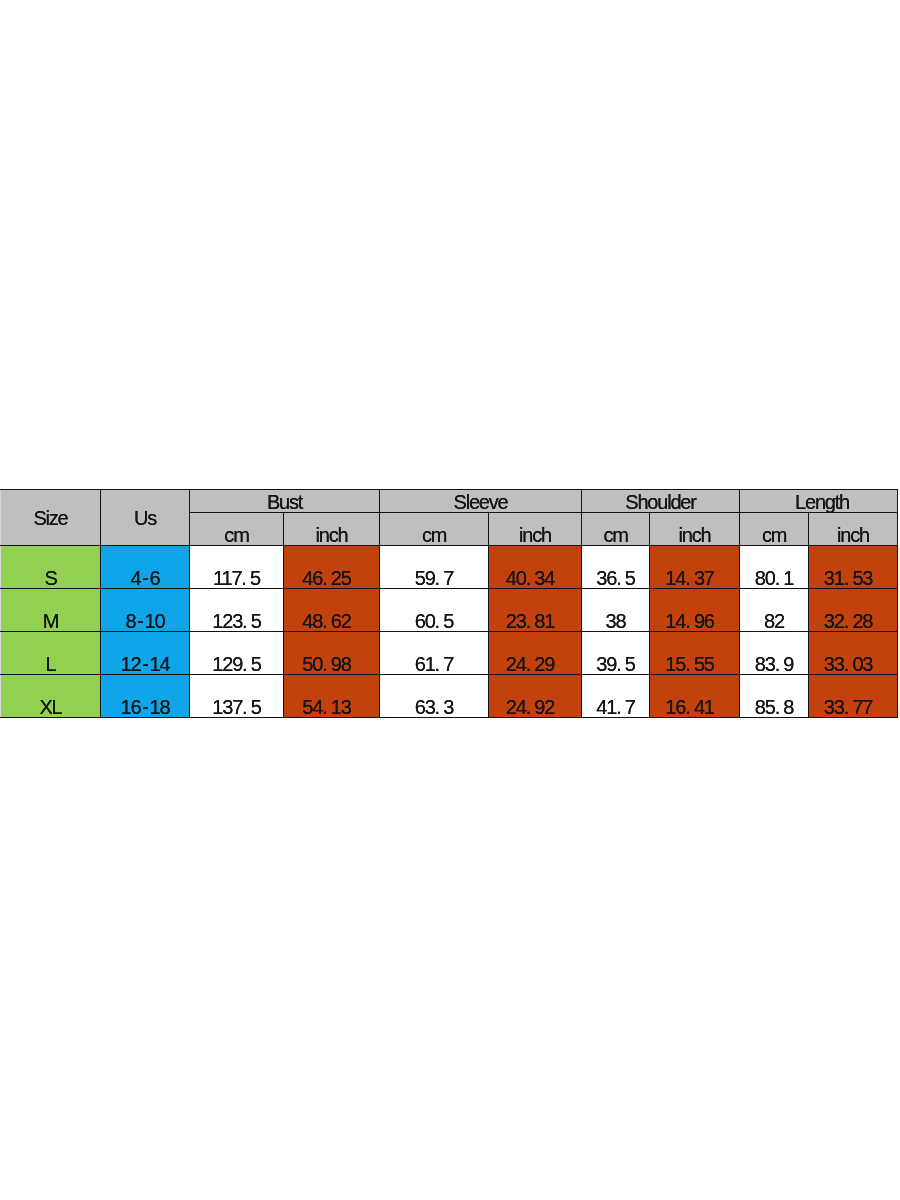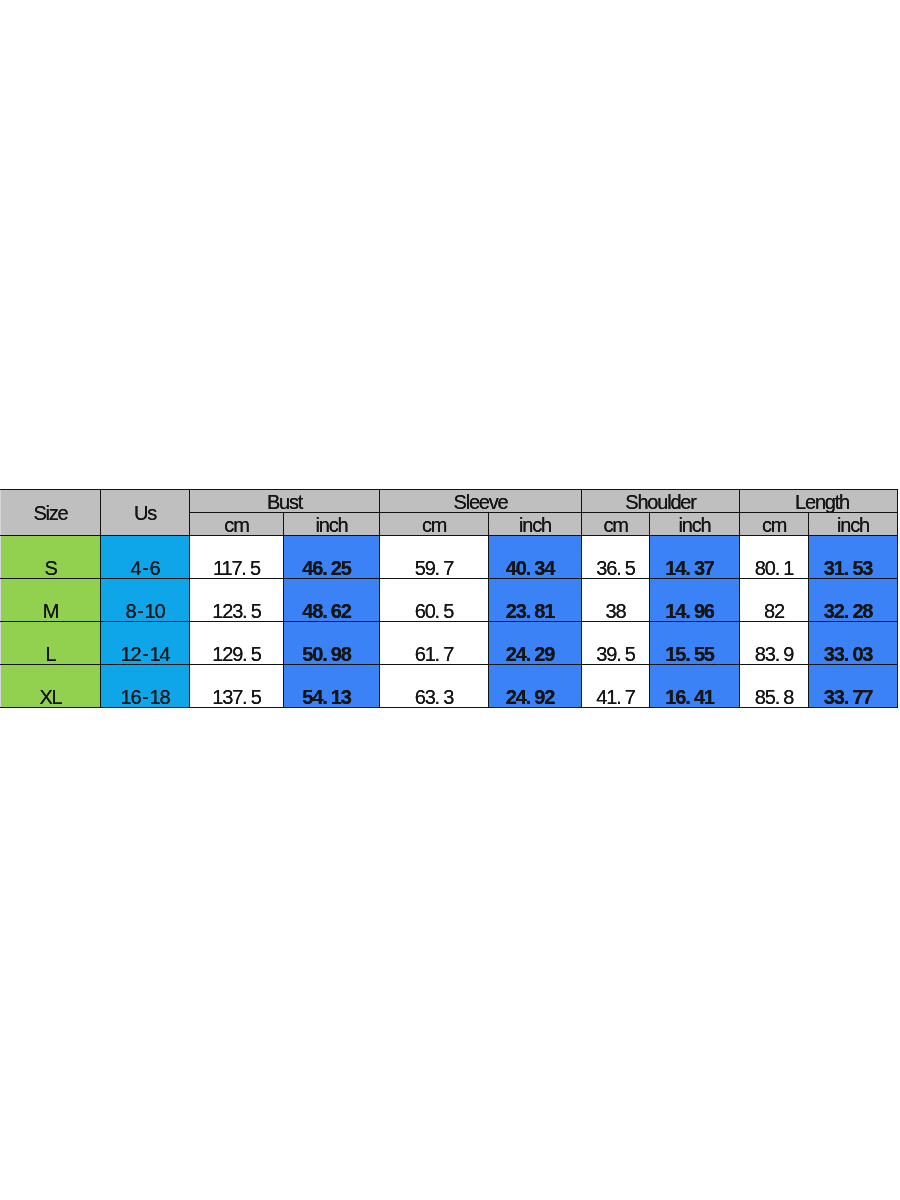--- a/index.html
+++ b/index.html
@@ -36,29 +36,29 @@
   col.col-sleeve-in{width:93px;}
   col.col-shoulder-cm{width:68px;}
   col.col-shoulder-in{width:90px;}
   col.col-length-cm{width:69px;}
   col.col-length-in{width:89px;}
 
   
   tr.grp{height:23px;}
   tr.grp td{background:#bfbfbf;vertical-align:middle;line-height:19px;padding-top:2px;}
   tr.unit{height:23px;}
-  tr.unit td{background:#bfbfbf;vertical-align:middle;line-height:19px;padding-top:3px;}
+  tr.unit td{background:#bfbfbf;vertical-align:middle;line-height:19px;padding-top:13px;}
 
   
   tr.data{height:43px;}
   tr.data td{vertical-align:bottom;padding-bottom:0px;}
   td.c-size{background:#92d050;}
   td.c-us{background:#0ea5e9;}
   td.c-cm{background:#ffffff;margin-top:40px;}
-  table.size-chart td.c-in{background:#3b82f6;padding-right:10px;font-weight:bold;}
+  table.size-chart td.c-in{background:#c2410c;padding-right:10px;}
 
   td.c-us .dash{margin:0 1.8px;}
 
   
   table.size-chart td.g-length{padding-left:7px;}
 </style>
 </head>
 <body>
 
 <div class="page">

